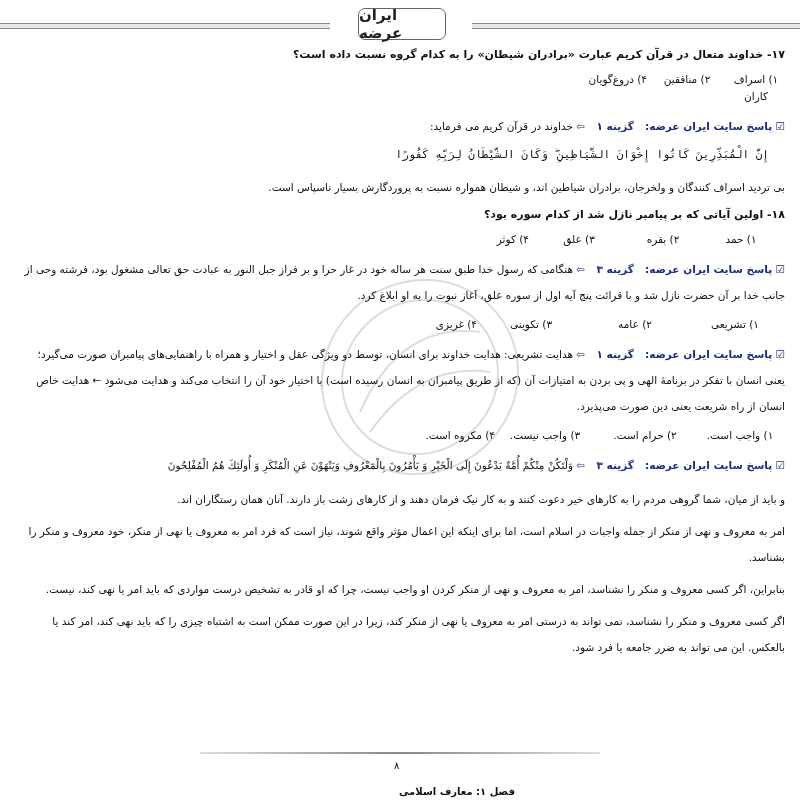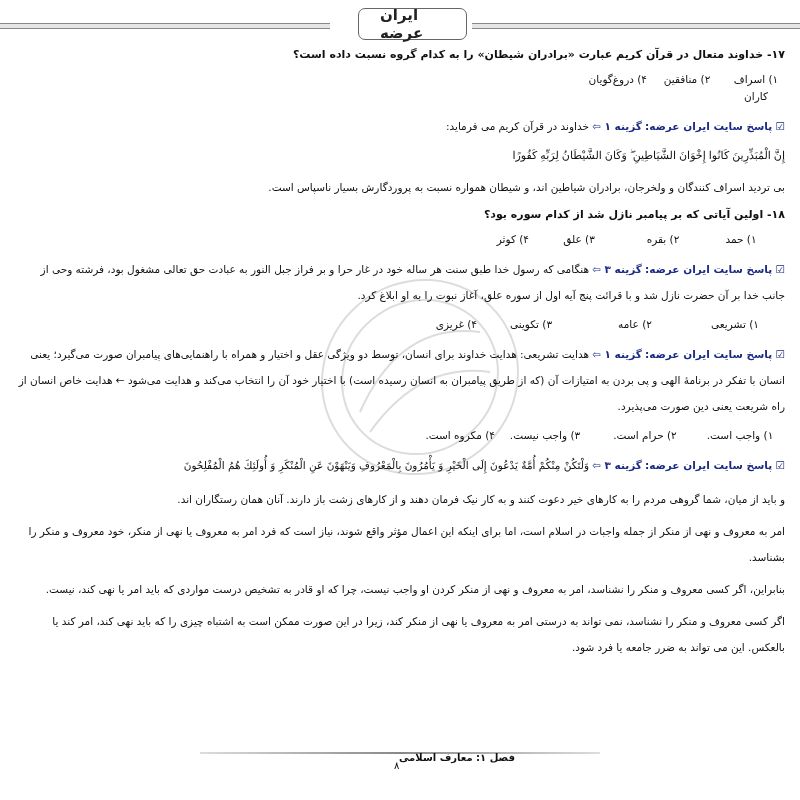--- a/index.html
+++ b/index.html
@@ -1,35 +1,35 @@
 <!DOCTYPE html>
 <html><head>
 <meta charset="utf-8">
 <style>
   html, body { margin:0; padding:0; background:#ffffff; }
   body { width:800px; height:800px; overflow:hidden; position:relative; font-family:"DejaVu Sans", sans-serif; color:#111; }
   .header { position:absolute; top:8px; left:0; width:800px; height:34px; }
   .header .rule { position:absolute; top:15px; height:4px; border-top:1px solid #888; border-bottom:1px solid #888; background:#e6e6e6; }
   .header .rule.left { left:0; width:330px; }
   .header .rule.right { left:472px; width:328px; }
-  .logo { position:absolute; left:358px; top:0; width:86px; height:30px; border:1.5px solid #666; border-radius:7px; background:#fff; display:flex; align-items:center; justify-content:center; font-weight:bold; font-size:15px; color:#222;padding-left:21px; }
+  .logo { position:absolute; left:358px; top:0; width:86px; height:30px; border:1.5px solid #666; border-radius:7px; background:#fff; display:flex; align-items:center; justify-content:center; font-weight:bold; font-size:15px; color:#222; }
   .content { position:absolute; top:46px; right:15px; width:770px; direction:rtl; text-align:right; font-size:10.5px; line-height:17px; }
   .q { font-weight:bold; margin:0 0 8px 0; font-size:11px; }
   .opts { display:flex; direction:rtl; margin:0 0 8px 0; }
   .opts span { display:inline-block;text-align:center; }
   .ans { margin:0 0 8px 0; line-height:26px; }
   .ans .chk { color:#1a2a7a; font-weight:normal; }
-  .ans .lbl { color:#1b2a84; font-weight:bold; }
+  .ans .lbl { color:#1b2a84; font-weight:bold;margin-left:8px; }
   .ans .arw { color:#1b2a84; }
-  .quran { margin:0 0 10px 0; font-family:Liberation Sans, sans-serif; font-size:11px; }
+  .quran { margin:0 16px 10px 0; font-family:Liberation Mono, monospace; font-size:11px; }
   .p { margin:0 0 6px 0; line-height:26px; }
   .watermark { position:absolute; left:300px; top:262px; width:240px; height:230px; opacity:0.25; pointer-events:none; }
   .footer-rule { position:absolute; top:752px; left:200px; width:400px; height:2px; background:linear-gradient(to right, #ddd, #888, #ddd); }
   .page-num { position:absolute; top:760px; left:394px; font-size:10px; }
-  .chapter { position:absolute; top:752px; right:285px; direction:rtl; font-weight:bold; font-size:10px; }
+  .chapter { position:absolute; top:786px; right:285px; direction:rtl; font-weight:bold; font-size:10px; }
 </style>
 </head>
 <body>
 
 <div class="header">
   <div class="rule left"></div>
   <div class="logo">
     <span>ایران عرضه</span>
   </div>
   <div class="rule right"></div>

